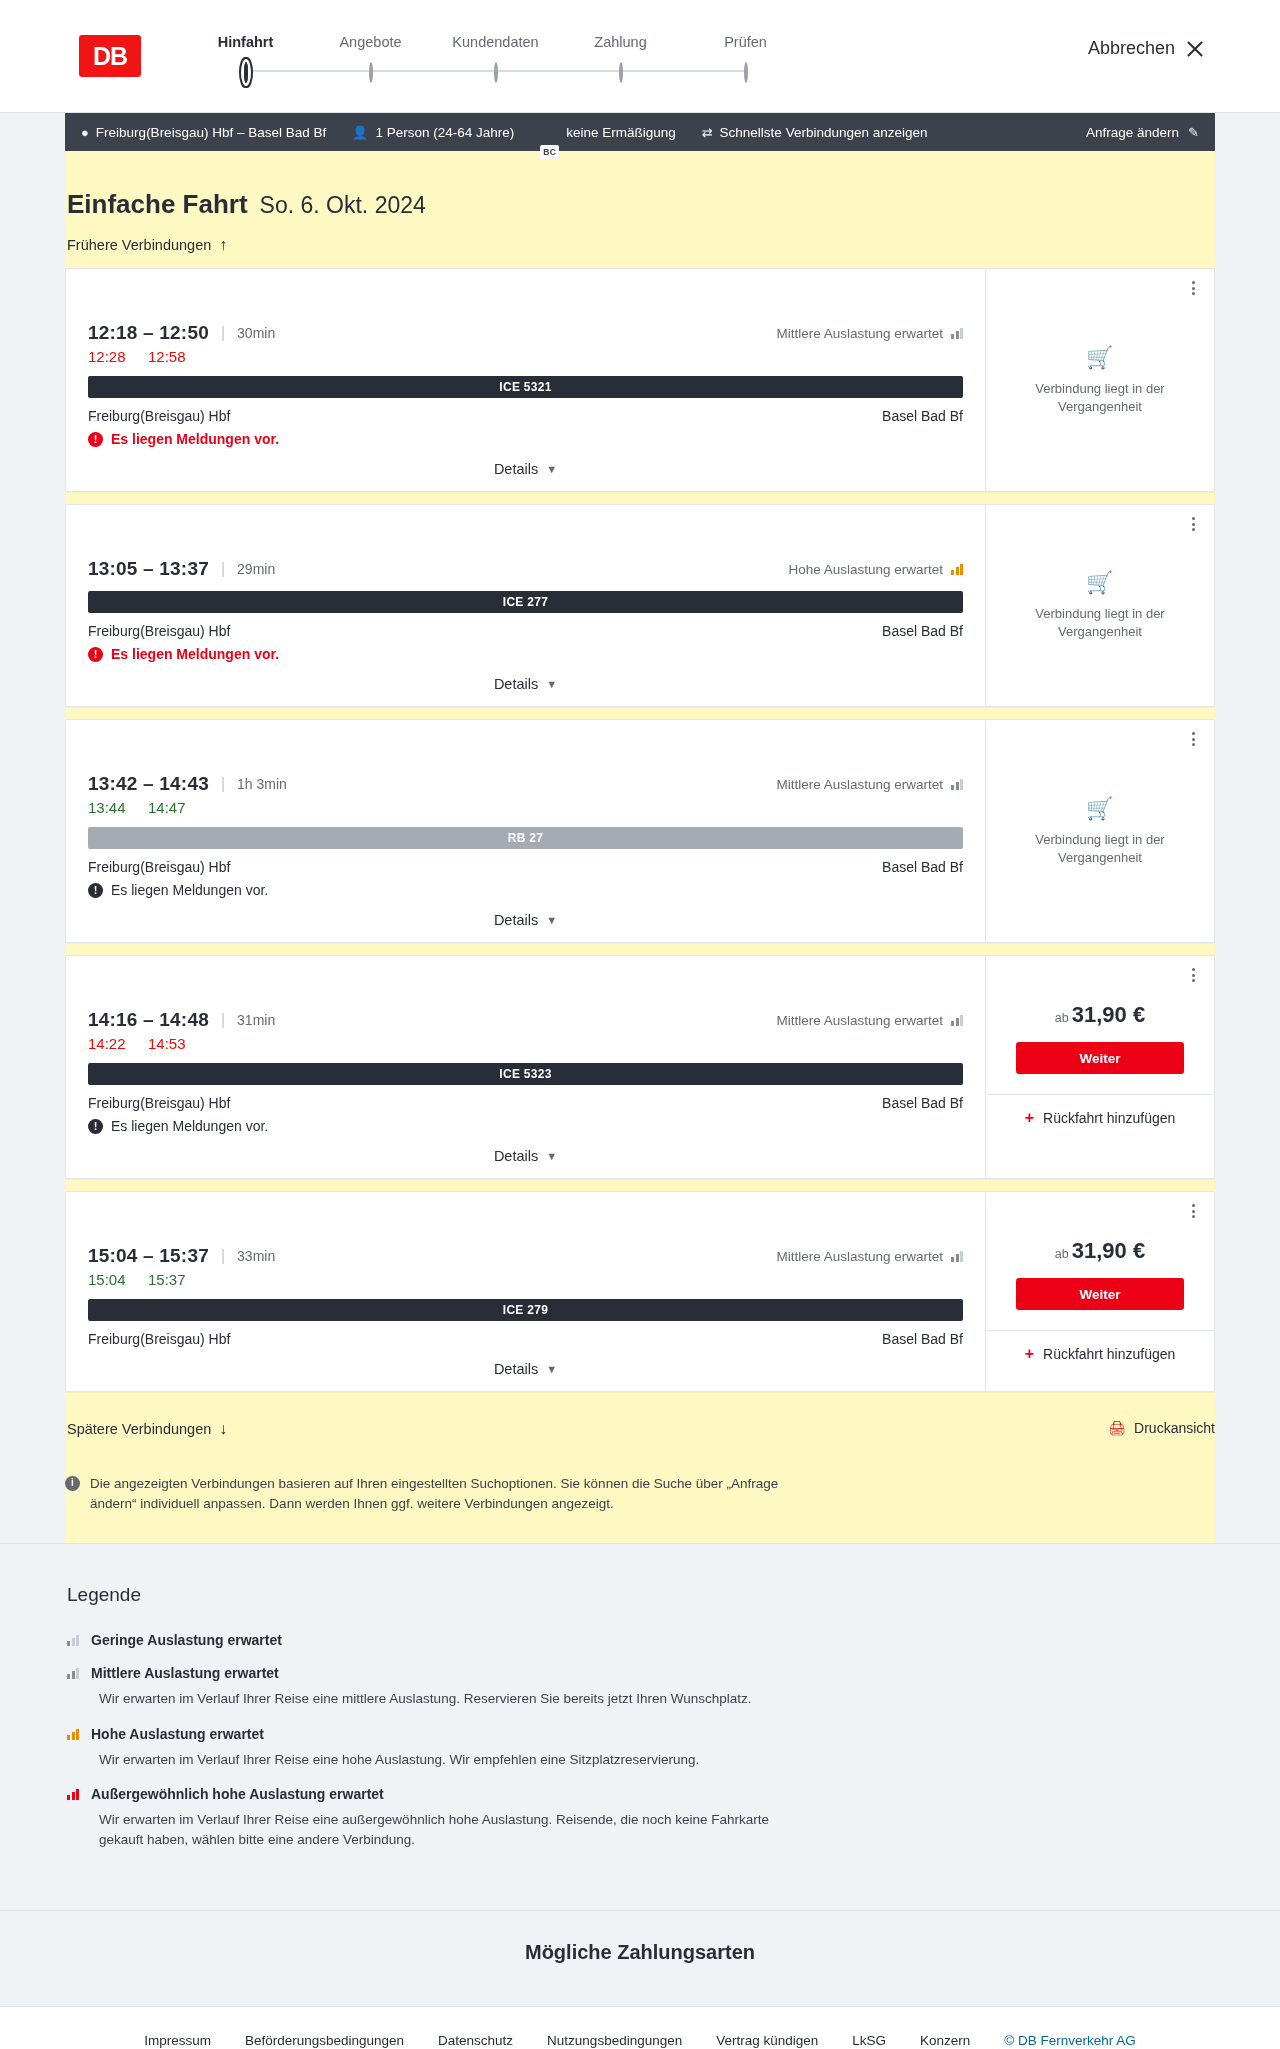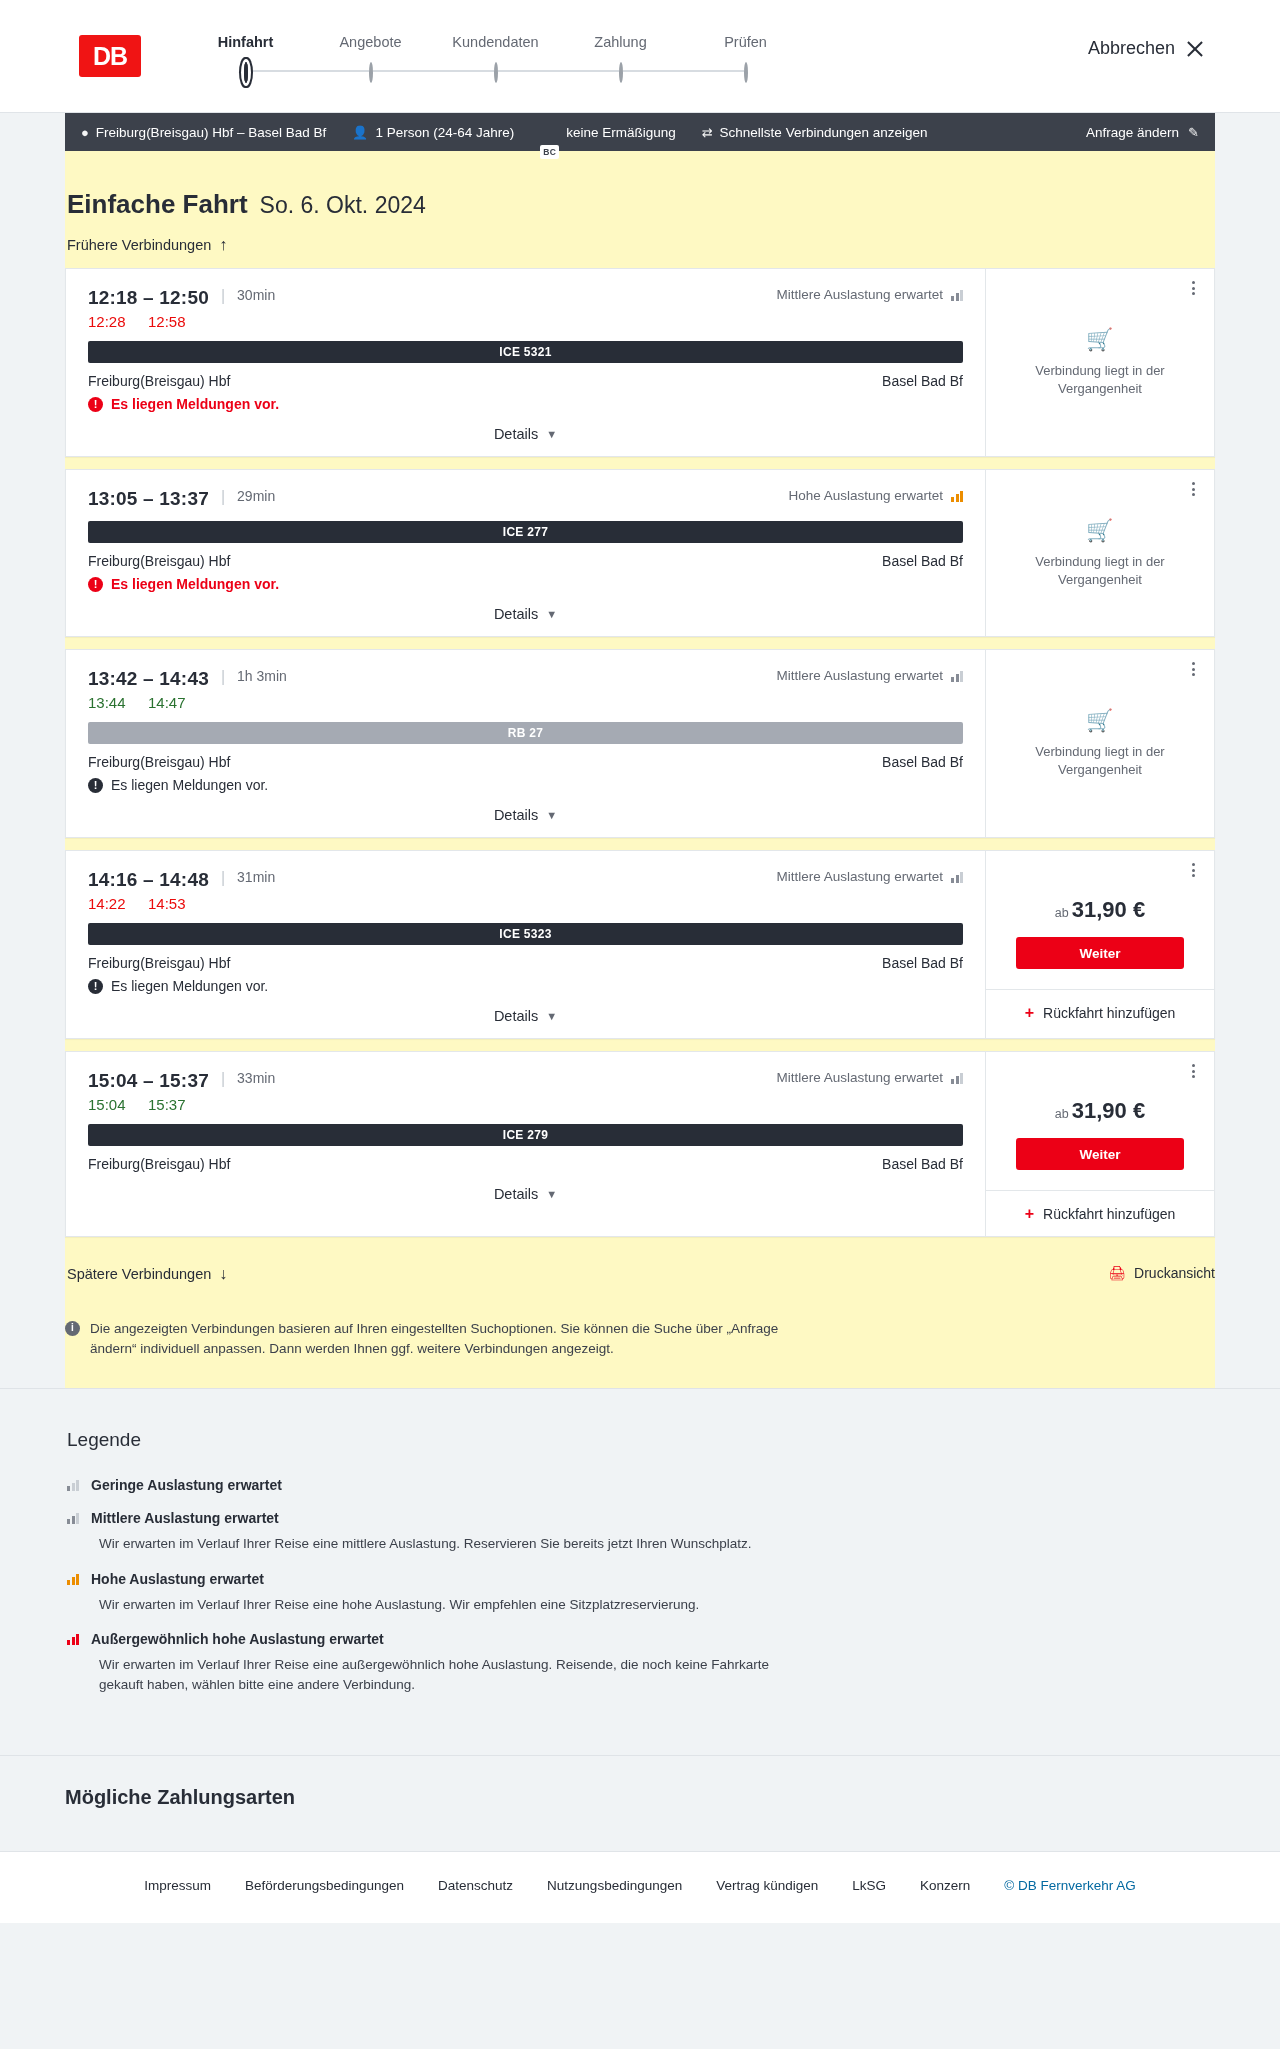--- a/index.html
+++ b/index.html
@@ -200,21 +200,22 @@
   .conn-right {
     width: 228px;
     flex: none;
     position: relative;
     display: flex;
     flex-direction: column;
     align-items: center;
   }
   .row-top {
     display: flex;
-    align-items: flex-start;
+    align-items: center;
+    margin-top: 35px;
   }
   .times {
     font-size: 19px;
     font-weight: bold;
     color: #282d37;
     letter-spacing: .2px;
   }
   .sep {
     color: #c5cbd1;
     margin: 0 12px;
@@ -452,21 +453,21 @@
 
   
   .pay-wrap {
     background: #f0f3f5;
     border-top: 1px solid #dfe3e7;
     padding: 30px 0 26px 0;
   }
   .pay {
     width: 1150px;
     margin: 0 auto;
-    text-align: left;
+    text-align: center;
   }
   .pay h4 {
     font-size: 20px;
     margin: 0 0 16px 0;
     font-weight: bold;
   }
   .pay-icons {
     display: flex;
     justify-content: flex-end;
     gap: 10px;

